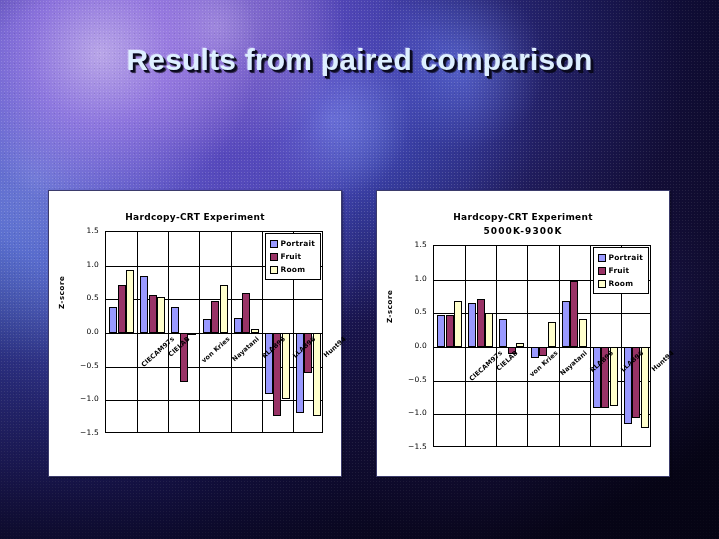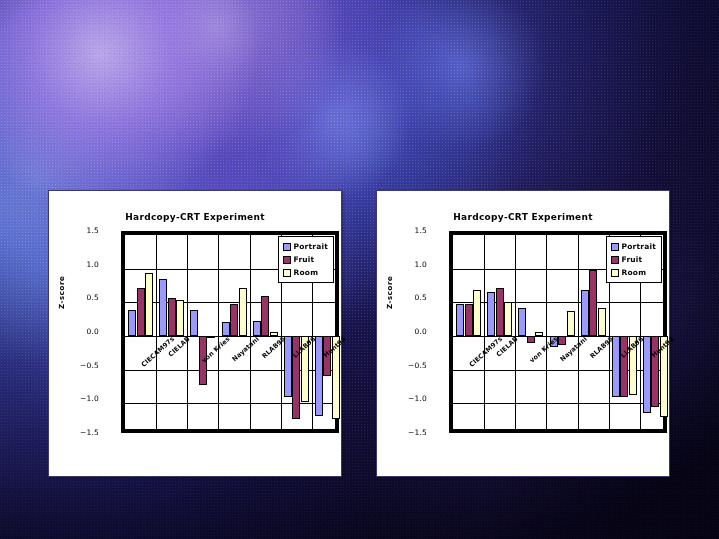--- a/index.html
+++ b/index.html
@@ -78,23 +78,23 @@
     font-family:"DejaVu Sans",sans-serif;
     transform:rotate(-90deg);transform-origin:left top;
     white-space:nowrap;letter-spacing:.6px;
   }
   .ytick{
     position:absolute;left:20px;width:30px;text-align:right;
     font-size:7.5px;color:#000;font-family:"DejaVu Sans",sans-serif;
     letter-spacing:.2px;
   }
   .plot{
-    position:absolute;left:72px;top:0;
+    position:absolute;left:56px;top:0;
     width:218px;height:202px;
-    border:4px solid #000000;
+    border:1px solid #000000;
     box-sizing:border-box;
     background:#fff;
   }
   .grid-h{position:absolute;left:0;right:0;height:1px;background:#000;}
   .grid-v{position:absolute;top:0;bottom:0;width:1px;background:#000;}
   .zero-line{position:absolute;left:0;right:0;height:1px;background:#000;}
   .bar{
     position:absolute;
     border:1px solid #000;
     box-sizing:border-box;
@@ -135,20 +135,21 @@
 </head>
 <body>
 
 <div id="slide-bg">
   <div class="layer bg-base"></div>
   <div class="layer bg-speck"></div>
   <div class="layer bg-vig"></div>
 </div>
 
 <div id="title">
+  <span class="ln">Results from paired comparison</span>
 </div>
 
 <div class="chart-panel" id="chart-left">
     <div class="chart-title">
       <div>Hardcopy-CRT Experiment</div>
     </div>
     <div class="plot-wrap" style="height: 254px;">
       <div class="ylabel">Z-score</div>
       <div class="plot">
         <div class="grid-h" style="top: 33.6667px;"></div>
@@ -211,20 +212,21 @@
       <div class="xlab" style="left: 141.857px; top: 104px;">von Kries</div>
       <div class="xlab" style="left: 173px; top: 104px;">Nayatani</div>
       <div class="xlab" style="left: 204.143px; top: 104px;">RLAB96</div>
       <div class="xlab" style="left: 235.286px; top: 104px;">LLAB96</div>
       <div class="xlab" style="left: 266.429px; top: 104px;">Hunt94</div>
     </div>
   </div>
 <div class="chart-panel" id="chart-right">
     <div class="chart-title">
       <div>Hardcopy-CRT Experiment</div>
+      <div class="l2">5000K-9300K</div>
     </div>
     <div class="plot-wrap" style="height: 254px;">
       <div class="ylabel">Z-score</div>
       <div class="plot">
         <div class="grid-h" style="top: 33.6667px;"></div>
         <div class="grid-h" style="top: 67.3333px;"></div>
         <div class="grid-h" style="top: 101px;"></div>
         <div class="grid-h" style="top: 134.667px;"></div>
         <div class="grid-h" style="top: 168.333px;"></div>
         <div class="grid-v" style="left: 31px;"></div>

